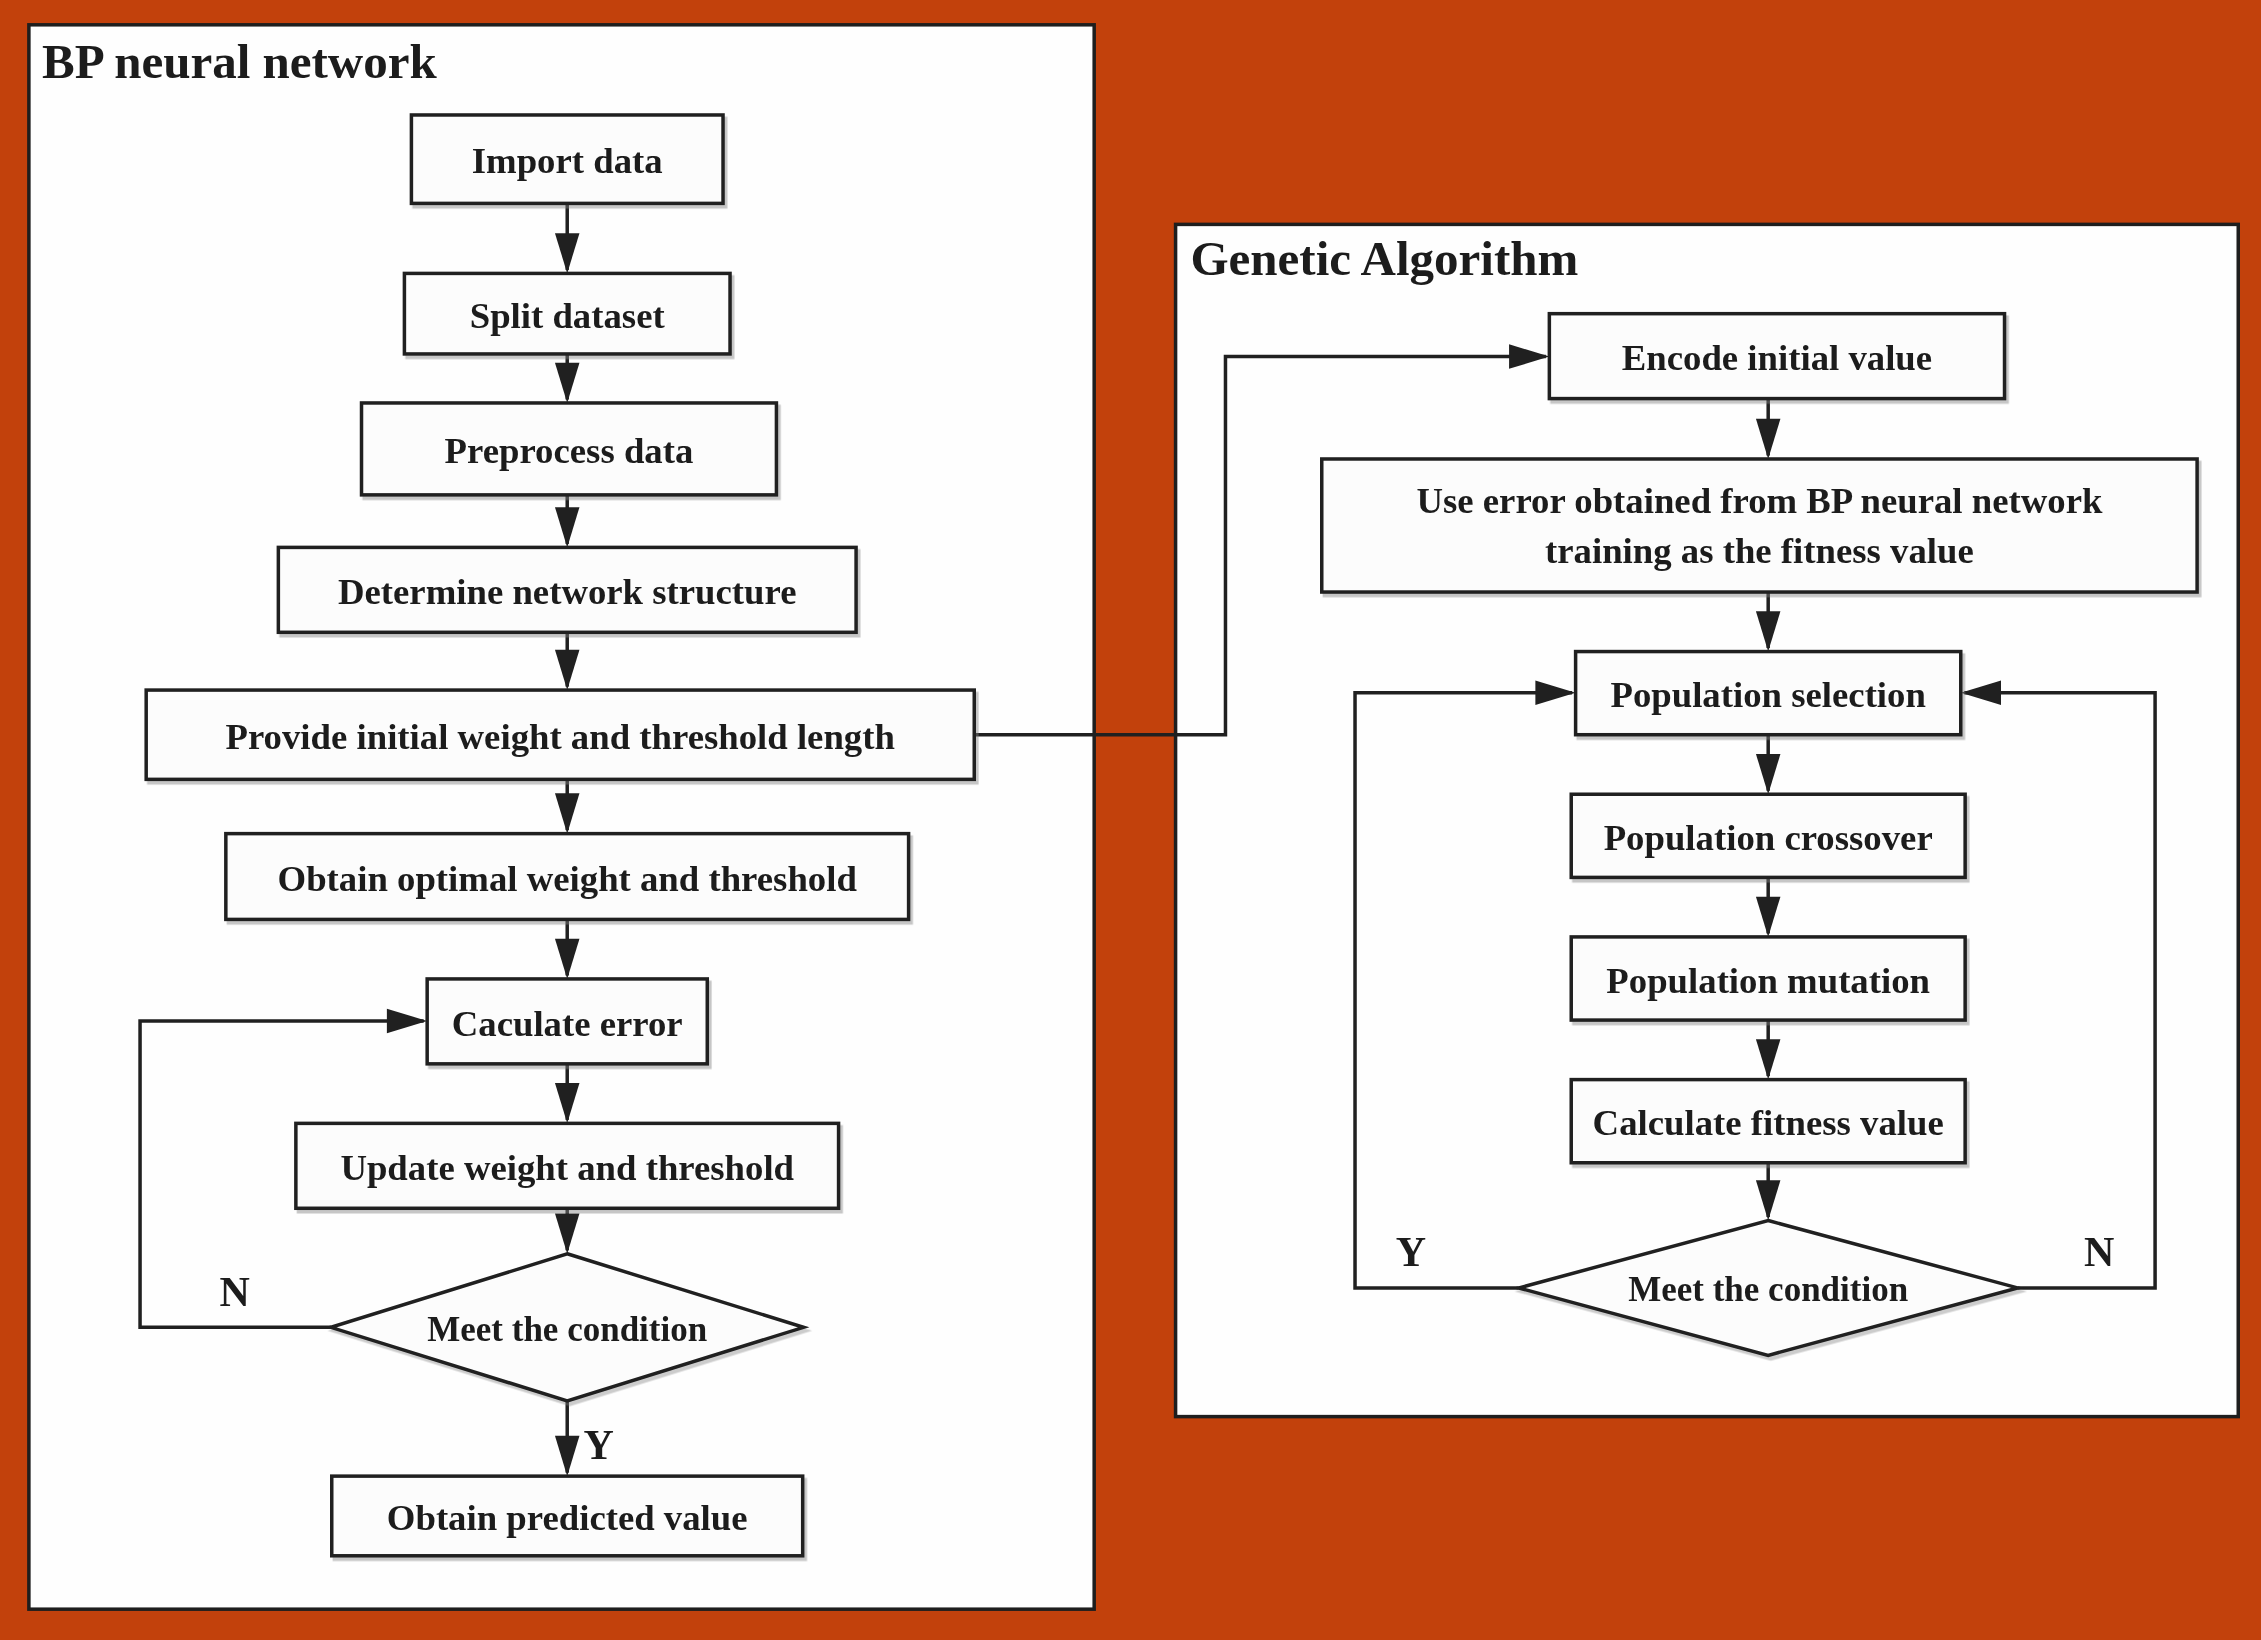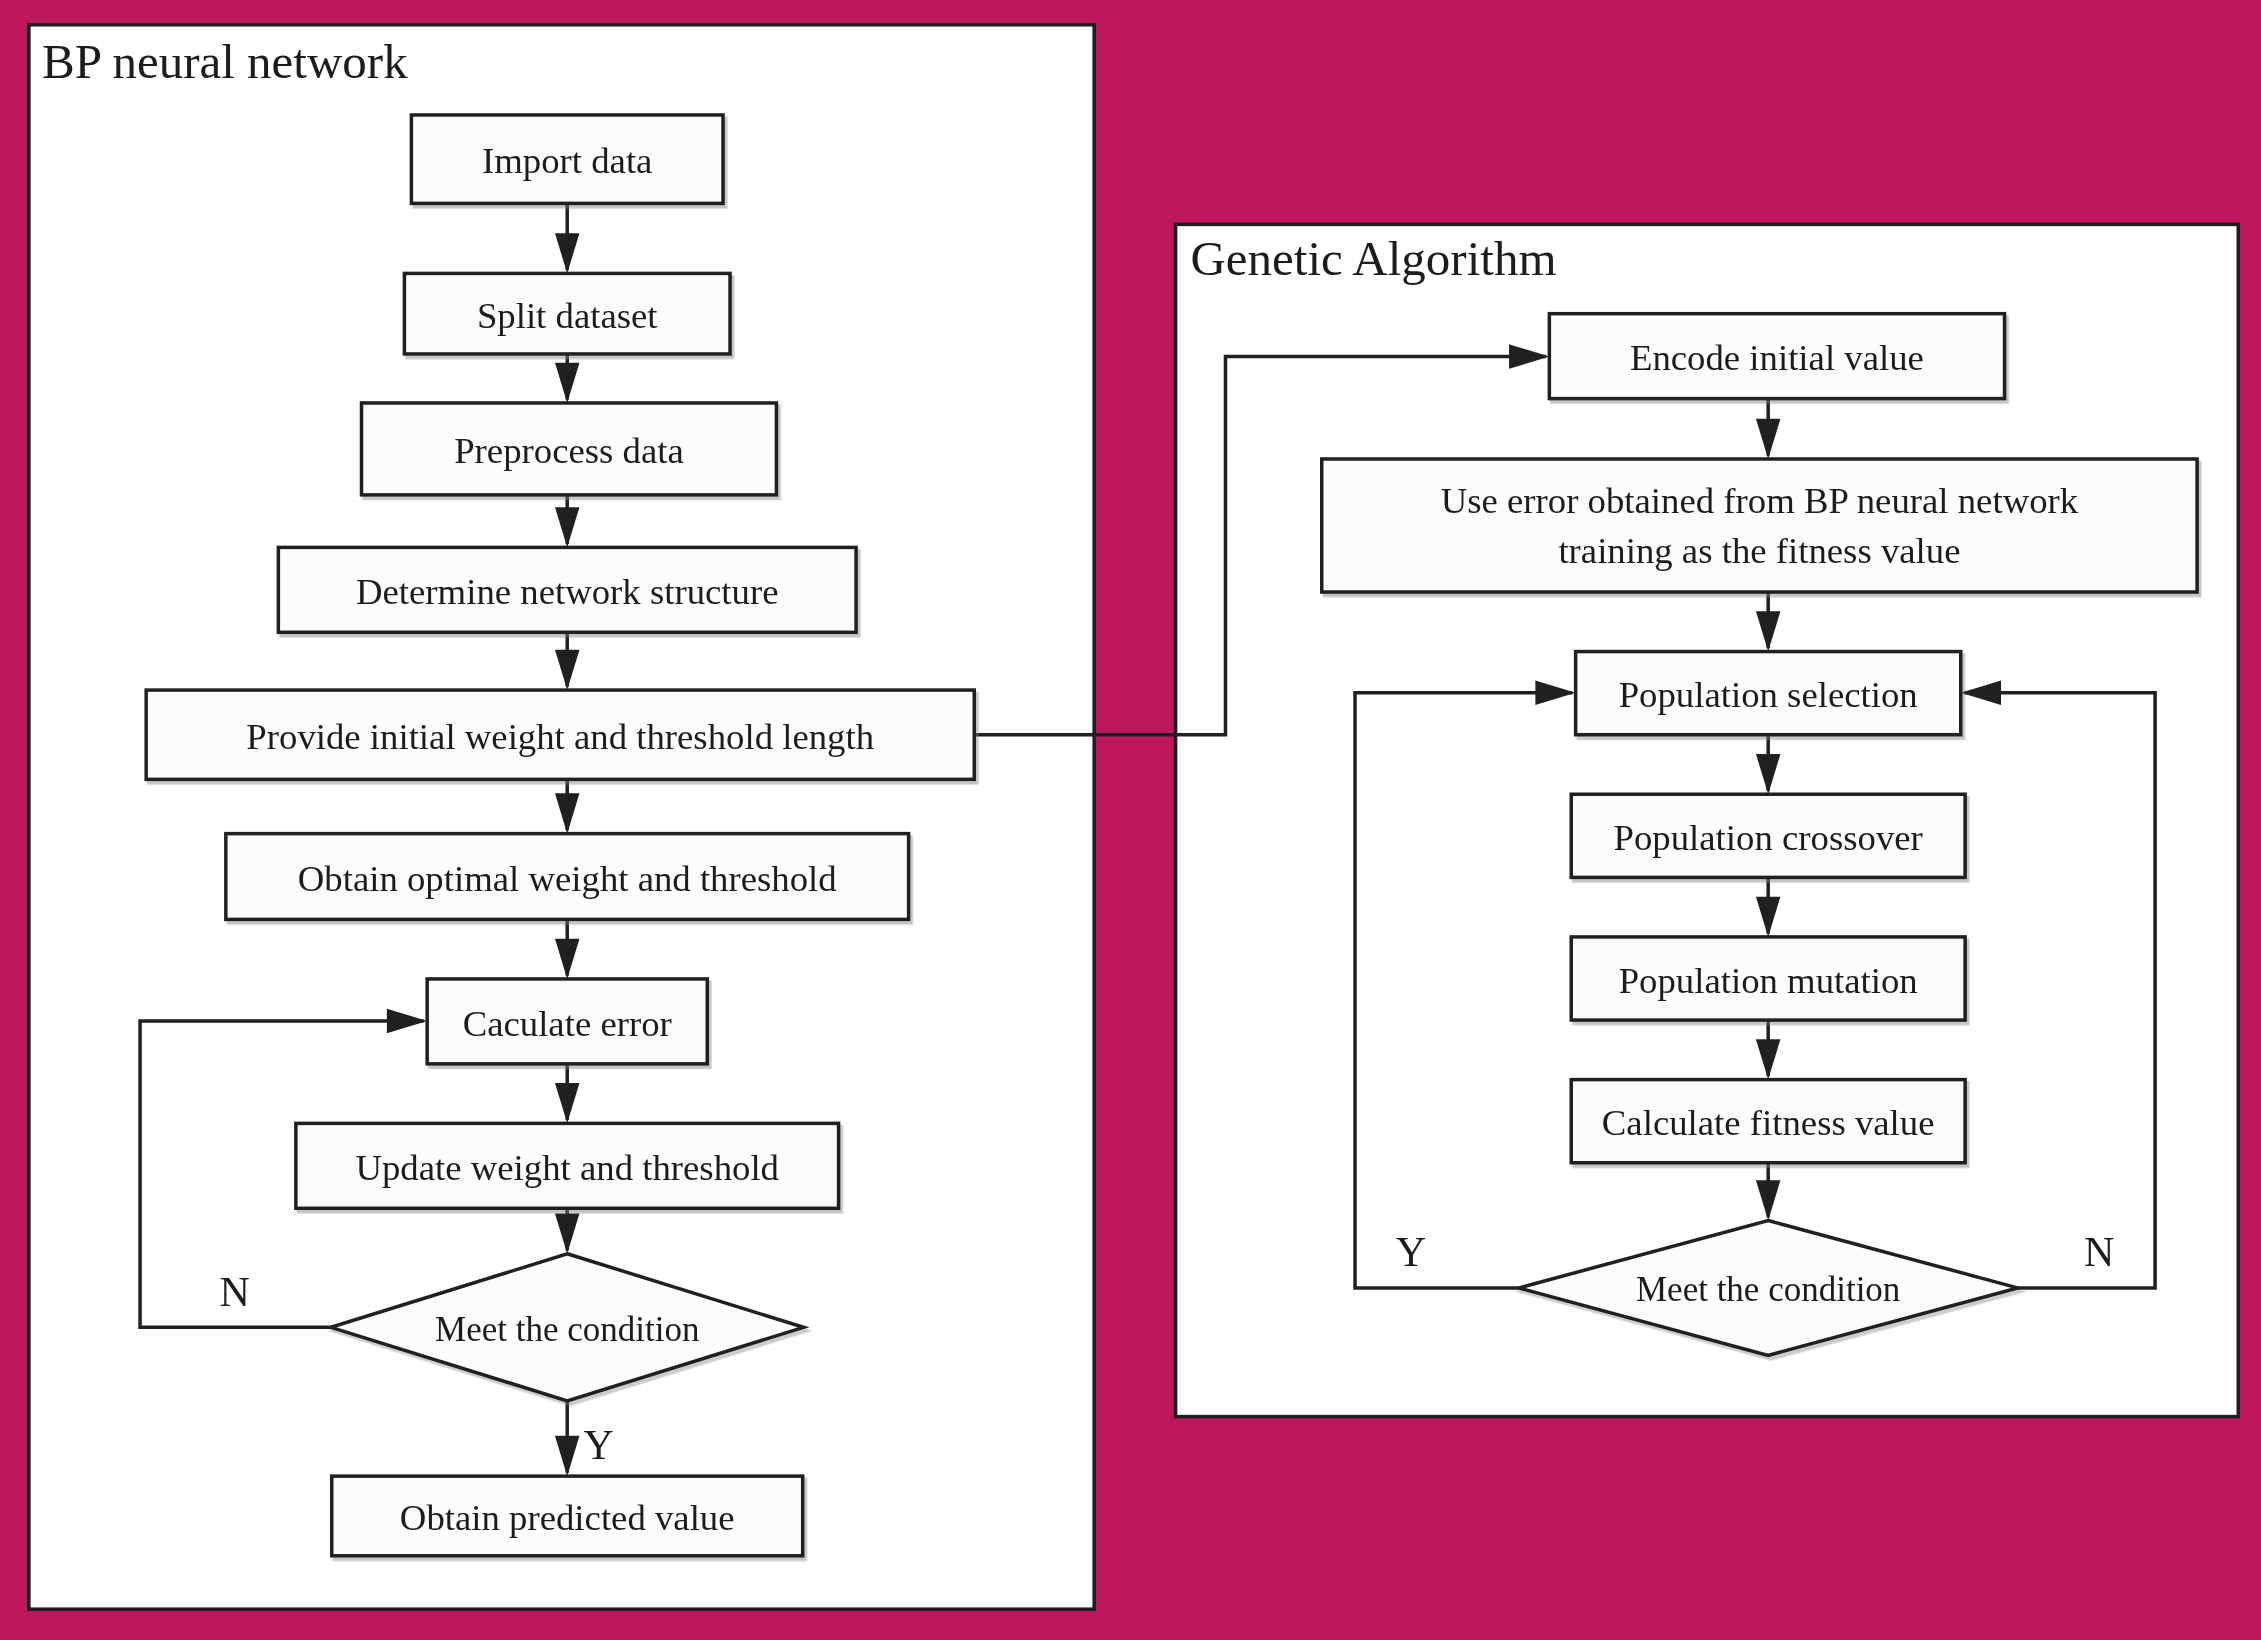--- a/index.html
+++ b/index.html
@@ -4,22 +4,23 @@
 <style>
   html, body {
     margin: 0;
     padding: 0;
     background: #ffffff;
   }
   #canvas {
     position: relative;
     width: 2261px;
     height: 1641px;
-    background: #be185d;
+    background: #c2410c;
     font-family: "Liberation Serif", "DejaVu Serif", serif;
+    font-weight: bold;
   }
   svg { display: block; }
   .container-rect {
     fill: #fefefe;
     stroke: #1e1e1e;
     stroke-width: 4;
   }
   .node-rect {
     fill: #fcfcfc;
     stroke: #202020;

